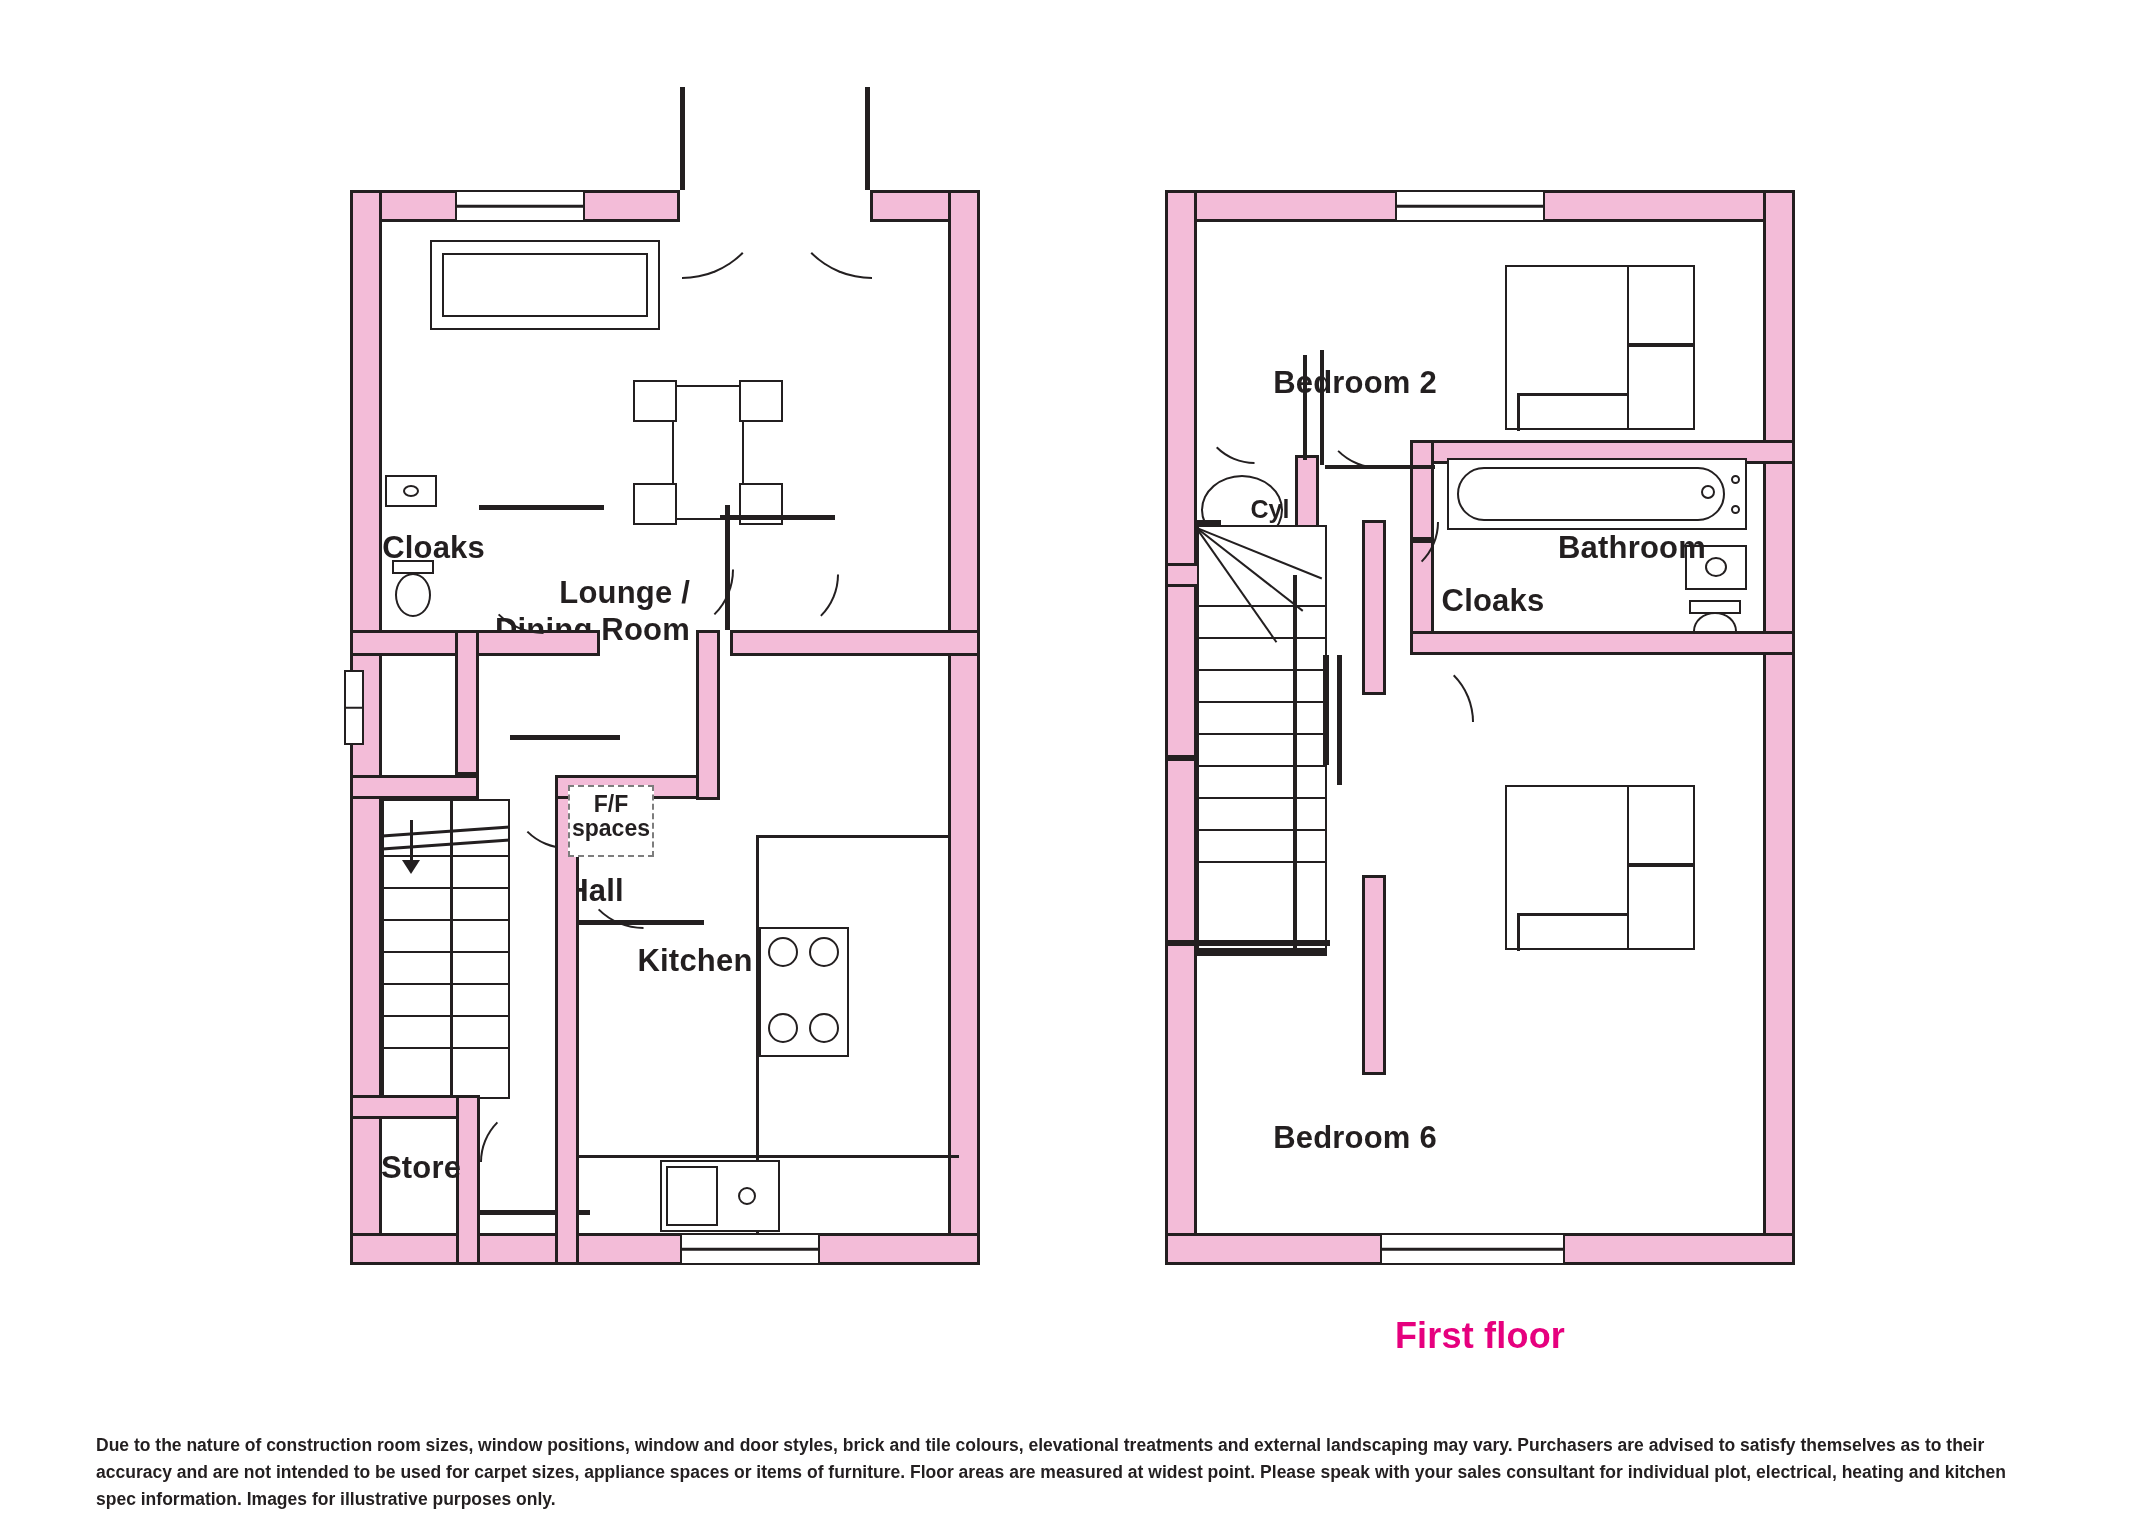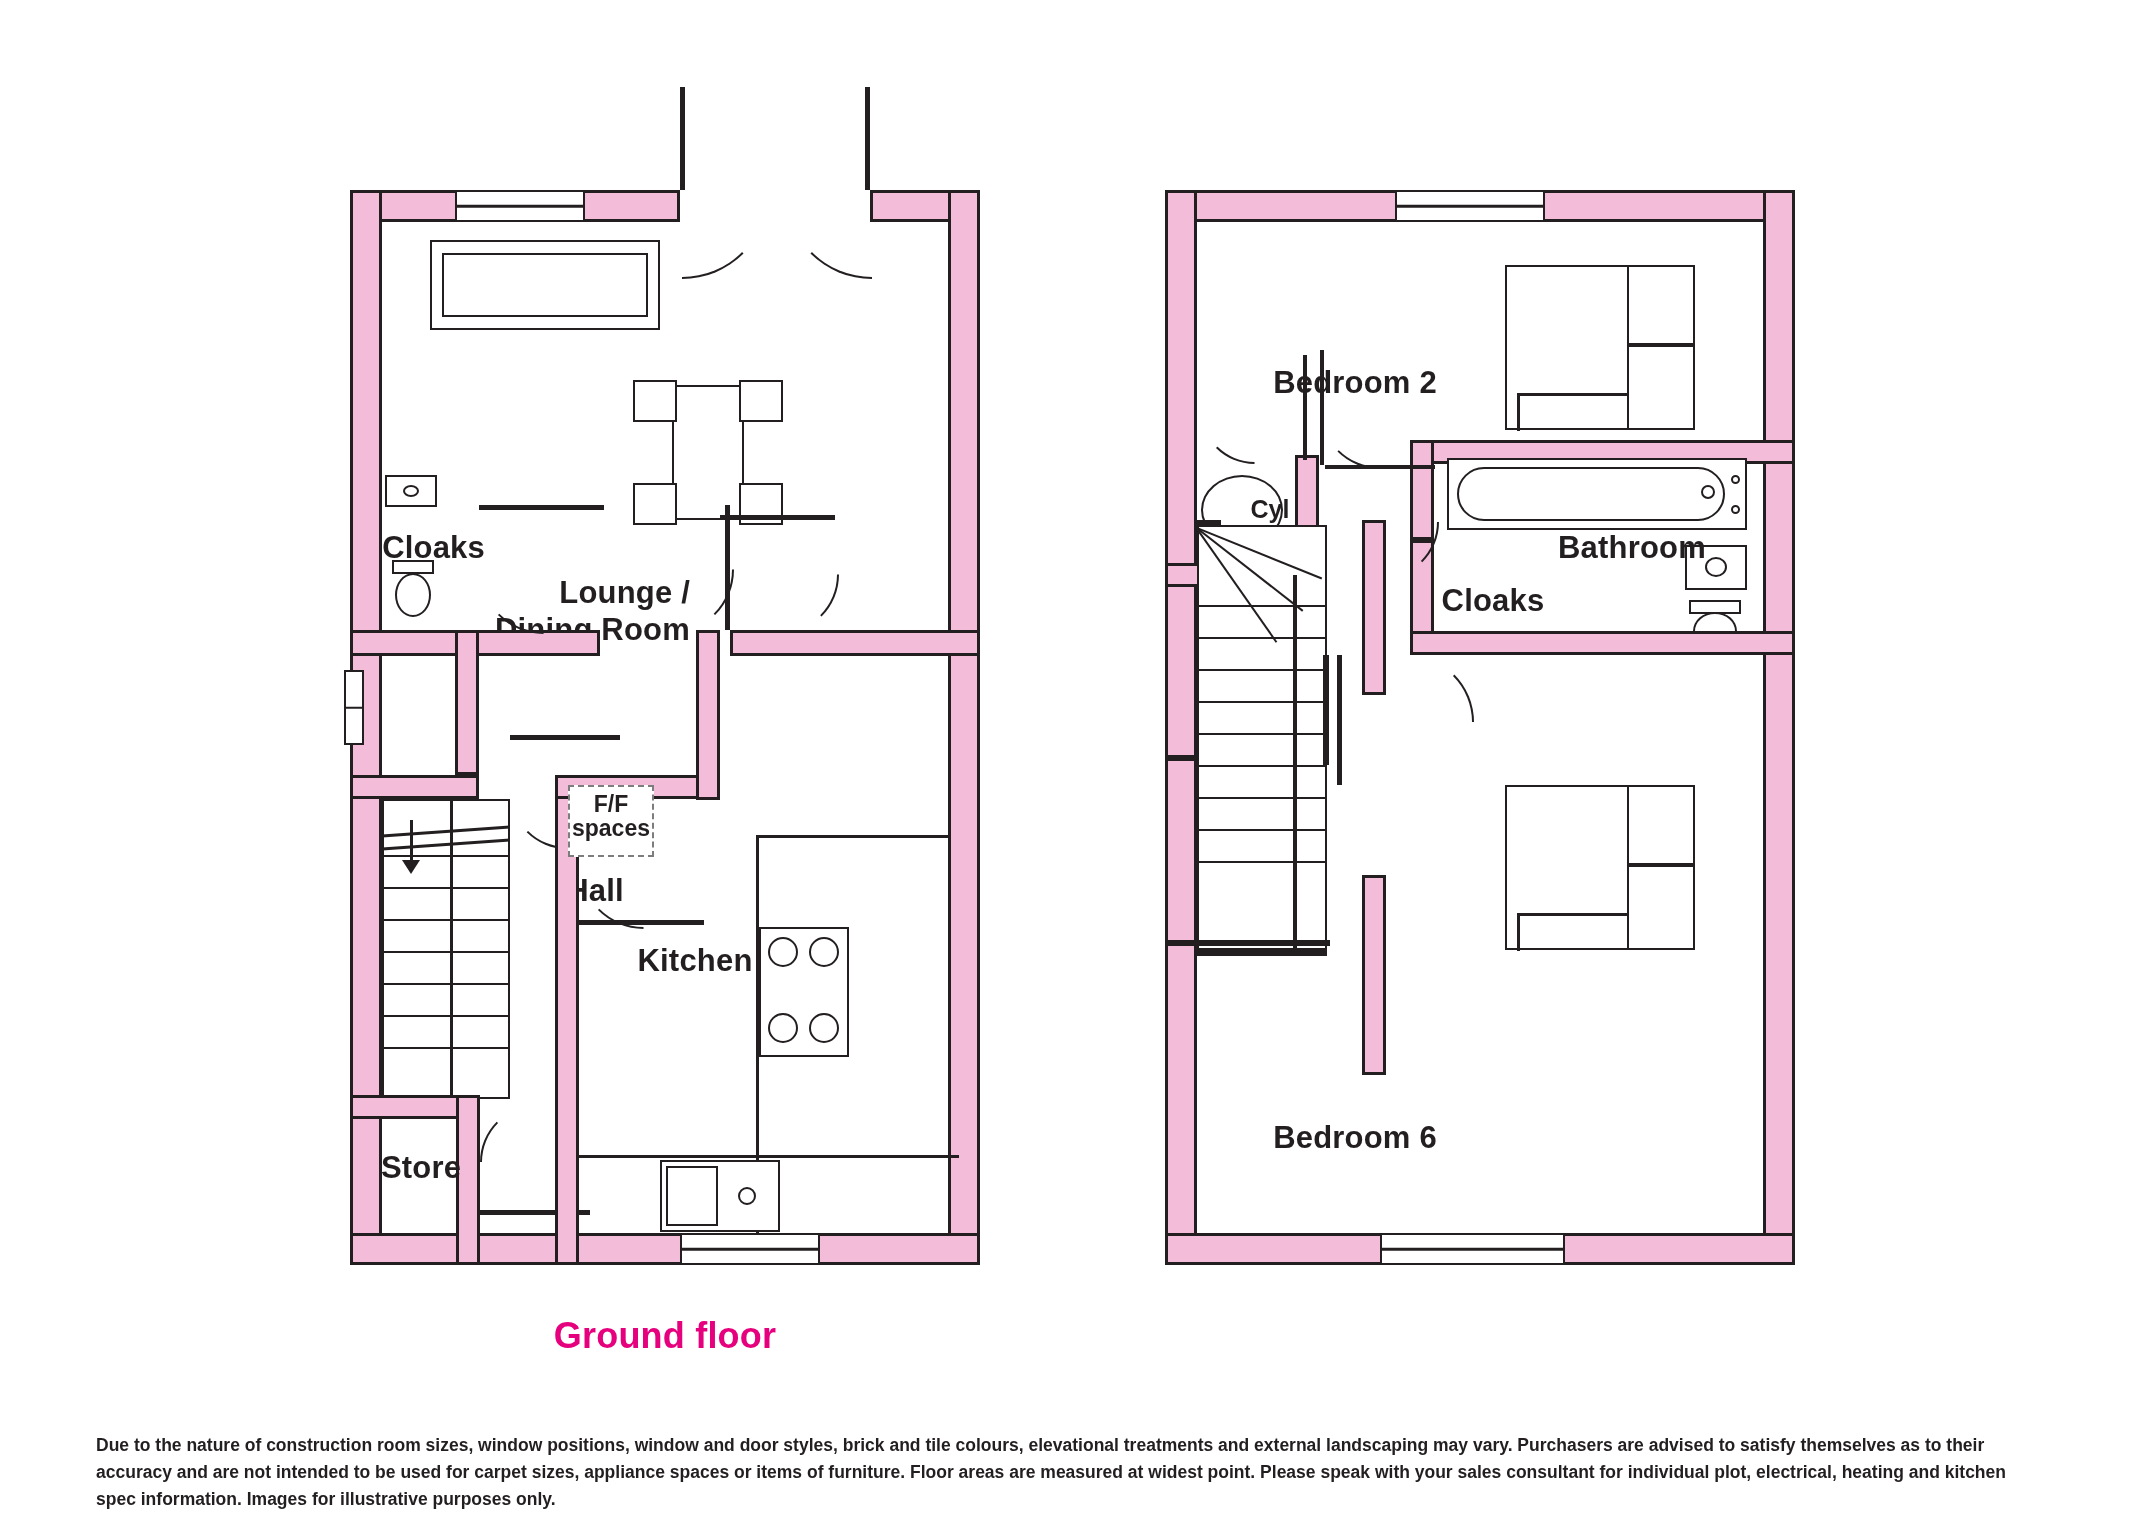--- a/index.html
+++ b/index.html
@@ -244,21 +244,20 @@
     <div class="circ" style="left:459px; top:762px; width:30px; height:30px;"></div>
     <div class="circ" style="left:418px; top:838px; width:30px; height:30px;"></div>
     <div class="circ" style="left:459px; top:838px; width:30px; height:30px;"></div>
 
     <div class="box-thin" style="left:310px; top:985px; width:120px; height:72px;"></div>
     <div class="box-thin" style="left:316px; top:991px; width:52px; height:60px;"></div>
     <div class="circ" style="left:388px; top:1012px; width:18px; height:18px;"></div>
 
     <div class="window" style="left:330px; top:1058px; width:140px; height:32px;"></div>
 
-    <div class="floor-title" style="left:125px; top:1140px; width:380px; text-align:center;">Ground floor</div>
   </div>
 
   <div class="plan" style="left:1165px; top:175px; width:630px; height:1120px;">
 
     <div class="wall" style="left:0px; top:15px; width:630px; height:32px;"></div>
     <div class="wall" style="left:0px; top:15px; width:32px; height:1075px;"></div>
     <div class="wall" style="left:598px; top:15px; width:32px; height:1075px;"></div>
     <div class="wall" style="left:0px; top:1058px; width:630px; height:32px;"></div>
 
     <div class="window" style="left:230px; top:15px; width:150px; height:32px;"></div>
@@ -343,20 +342,21 @@
     <div class="box-thin" style="left:462px; top:610px; width:68px; height:80px;"></div>
     <div class="box-thin" style="left:462px; top:690px; width:68px; height:85px;"></div>
     <div class="line" style="left:352px; top:738px; width:110px; height:2.5px;"></div>
     <div class="line" style="left:352px; top:738px; width:2.5px; height:38px;"></div>
 
     <div class="room-label" style="left:45px; top:945px; width:290px; text-align:center;">Bedroom 6</div>
 
     <div class="wall" style="left:32px; top:775px; width:130px; height:0px;"></div>
     <div class="wall" style="left:0px; top:765px; width:165px; height:0px;"></div>
 
+    <div class="floor-title" style="left:125px; top:1140px; width:380px; text-align:center;">First floor</div>
   </div>
 
   <div class="wall" style="position:absolute; left:1362px; top:875px; width:24px; height:200px;"></div>
   <div class="wall" style="position:absolute; left:1362px; top:520px; width:24px; height:175px;"></div>
 
   <div class="disclaimer">Due to the nature of construction room sizes, window positions, window and door styles, brick and tile colours, elevational treatments and external landscaping may vary. Purchasers are advised to satisfy themselves as to their accuracy and are not intended to be used for carpet sizes, appliance spaces or items of furniture. Floor areas are measured at widest point. Please speak with your sales consultant for individual plot, electrical, heating and kitchen spec information. Images for illustrative purposes only.</div>
 
 </div>
 
 </body></html>

